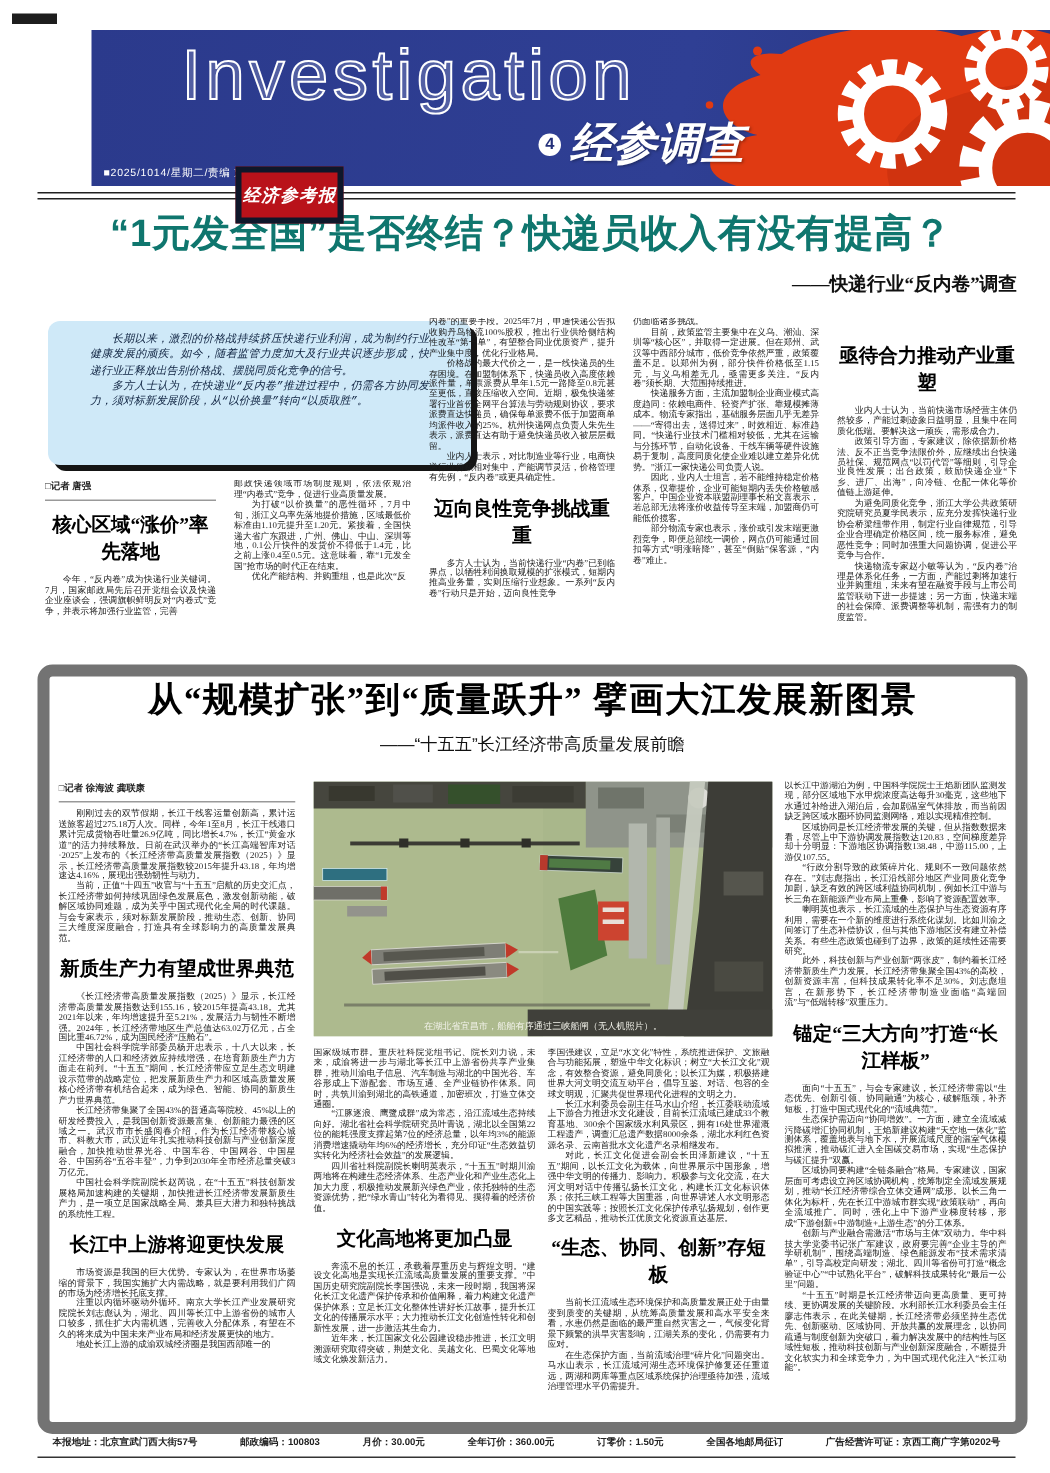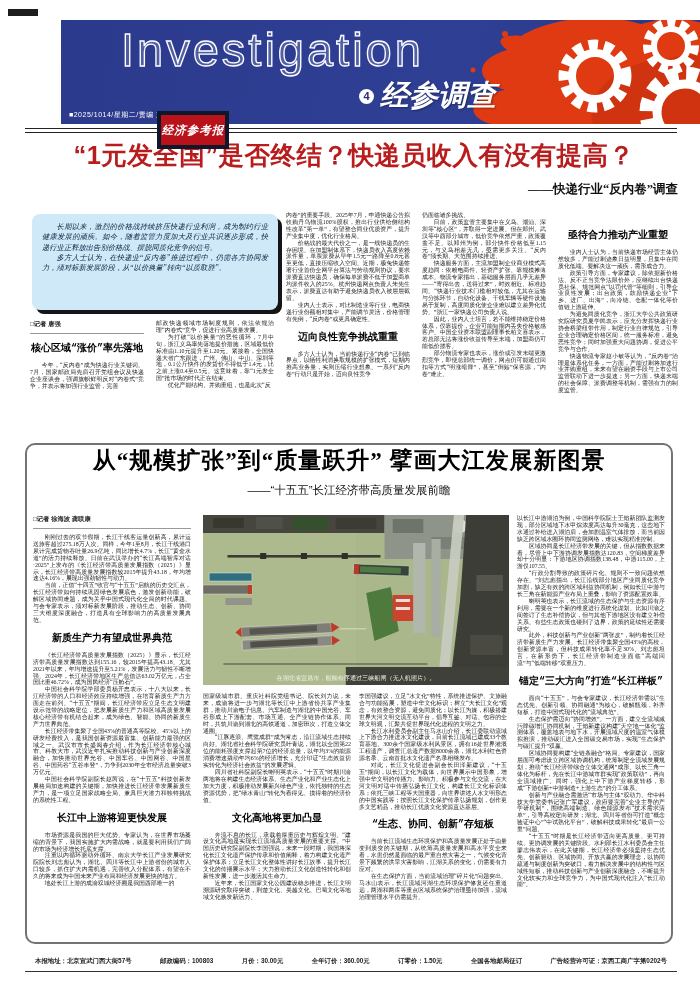--- a/index.html
+++ b/index.html
@@ -25,43 +25,43 @@
   .rules{position:absolute;left:25px;top:128px;width:652px;height:3px;
          border-top:1px solid #222;border-bottom:1px solid #222;}
   .masthead{position:absolute;left:157px;top:111px;width:64px;height:30px;background:#b9121a;
             border:4px solid #0f172a;color:#fff;display:flex;align-items:center;justify-content:center;
             font-size:11.5px;font-weight:bold;font-style:italic;letter-spacing:1px;z-index:5;}
 
   
   .col{position:absolute;overflow:hidden;}
   .para{font-size:5.9px;line-height:6.9px;margin:0;text-align:justify;text-indent:2em;color:#1b1b1b;}
   .para.cont{text-indent:0;}
-  .sub-head{font-family:Liberation Mono, monospace;font-weight:bold;font-size:10px;
+  .sub-head{font-family:Liberation Serif, serif;font-weight:bold;font-size:13px;
             text-align:center;margin:7px 0;color:#000;}
   .col .sub-head:first-child{margin-top:16px;}
   .reporter-line{font-family:"Liberation Sans",sans-serif;font-size:6.3px;font-weight:bold;
                  padding-bottom:4px;border-bottom:.5px solid #999;margin-bottom:5px;color:#222;}
 
   
   .a1{position:absolute;left:30px;top:138px;width:648px;}
   .a1-headline{text-align:center;font-family:"Liberation Sans",sans-serif;font-weight:900;
-               font-size:25.5px;letter-spacing:.5px;color:#b91c1c;}
+               font-size:25.5px;letter-spacing:.5px;color:#0f766e;}
   .a1-sub{text-align:right;font-weight:bold;font-size:12.5px;margin-top:8px;}
   .a1-body{position:relative;margin-top:14px;height:216px;}
   .lede{position:absolute;left:2px;top:2px;width:226px;height:80px;background:#cfe9f8;
-        border-radius:8px;box-shadow:4px 4px 0 #151515;padding:8px 10px;overflow:hidden;}
+        border-radius:8px;box-shadow:4px 4px 0 #151515;padding:8px 28px;overflow:hidden;font-family:Liberation Mono, monospace;}
   .lede .para{font-size:7.3px;line-height:10.3px;font-style:italic;color:#0e2240;}
   #a1c1{left:0;top:108px;width:114px;height:108px;}
   #a1c2{left:126px;top:108px;width:118px;height:108px;}
   #a1c3{left:256px;top:0;width:124px;height:216px;}
   #a1c4{left:392px;top:0;width:124px;height:216px;}
   #a1c5{left:528px;top:0;width:120px;height:216px;}
 
   
-  .a2{position:absolute;left:25px;top:443px;width:644px;height:497px;border:2px solid #737373;
+  .a2{position:absolute;left:25px;top:443px;width:644px;height:497px;border:8px solid #737373;
       border-radius:10px;background:#fff;}
   .a2-inner{position:relative;width:100%;height:100%;overflow:hidden;}
   .a2-headline{text-align:center;font-weight:900;font-size:23px;margin-top:10px;letter-spacing:1px;color:#000;}
   .a2-sub{text-align:center;font-family:"Liberation Sans",sans-serif;font-size:11.5px;margin-top:7px;color:#111;}
   .a2-body{position:absolute;left:6px;top:70px;width:632px;height:422px;}
   #a2c1{left:0;top:0;width:158px;height:422px;}
   #a2c2{left:170px;top:178px;width:148px;height:244px;}
   #a2c3{left:326px;top:178px;width:148px;height:244px;}
   #a2c4{left:484px;top:0;width:148px;height:422px;}
   .photo{position:absolute;left:170px;top:0;width:306px;height:170px;}

